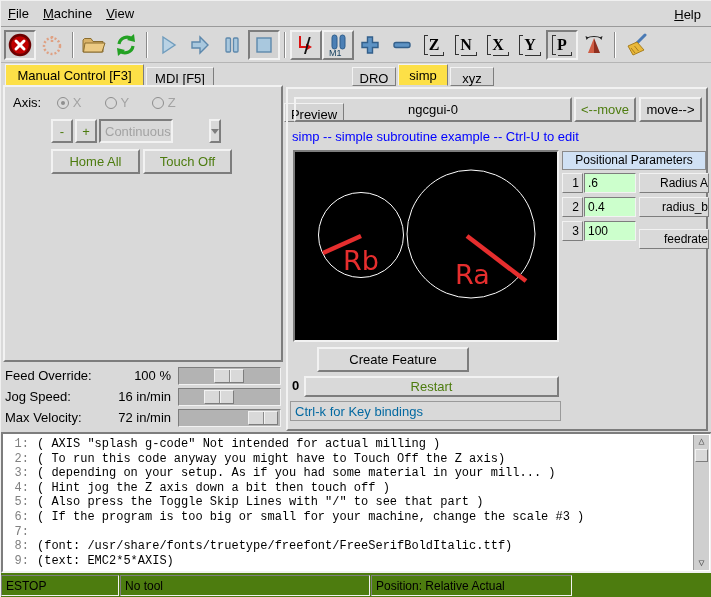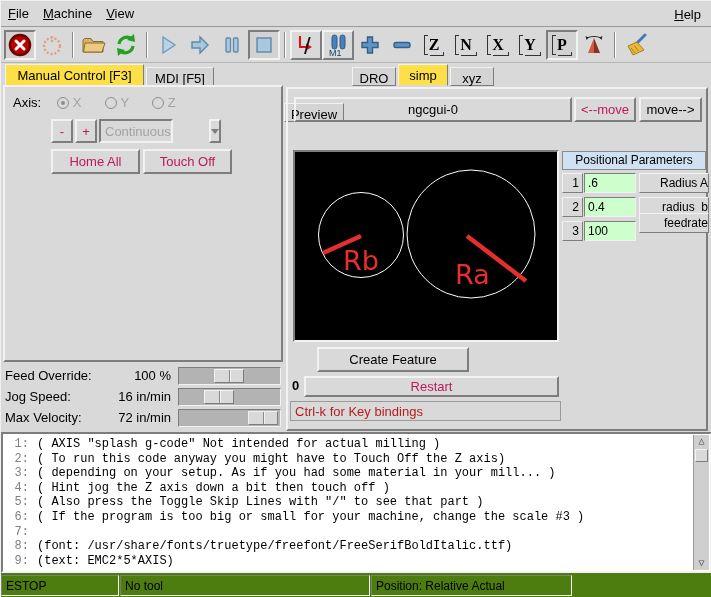--- a/index.html
+++ b/index.html
@@ -43,21 +43,21 @@
   .tab.inactive { border-bottom:1px solid #7d7d7d; background:#d4d4d4; }
   .lframe { position:absolute; left:2px; top:84px; width:280px; height:277px; }
   .axis-label { font-weight:normal; }
   .radio { display:inline-block; width:12px; height:12px; border-radius:50%;
     border:1px solid #8e8e8e; background:#d9d9d9; position:relative; vertical-align:-2px; }
   .radio.sel::after { content:""; position:absolute; left:3px; top:3px; width:4px; height:4px;
     border-radius:50%; background:#8e8e8e; }
   .dis { color:#a3a3a3; }
   .btn { background:#d9d9d9; border:2px solid; border-color:#f2f2f2 #7d7d7d #7d7d7d #f2f2f2;
     display:flex; align-items:center; justify-content:center; cursor:default; }
-  .btn.disabled { color:#be185d; }
+  .btn.disabled { color:#4d7c0f; }
   .combo-field { background:#d9d9d9; border:2px solid; border-color:#7d7d7d #f2f2f2 #f2f2f2 #7d7d7d;
     display:flex; align-items:center; padding-left:4px; color:#a3a3a3; }
   .combo-arrow { width:16px; border:2px solid; border-color:#f2f2f2 #7d7d7d #7d7d7d #f2f2f2;
     background:#d9d9d9; display:flex; align-items:center; justify-content:center; }
   .combo-arrow::after{ content:""; width:0; height:0; border-left:4px solid transparent;
     border-right:4px solid transparent; border-top:5px solid #7d7d7d; }
 
   .slider-row { position:absolute; height:19px; }
   .slider { position:absolute; left:177px; top:0; width:103px; height:18px;
     background:#b3b3b3; border:1px solid; border-color:#7d7d7d #f2f2f2 #f2f2f2 #7d7d7d; }
@@ -79,21 +79,21 @@
   .pp-num { position:absolute; width:21px; height:20px; background:#d9d9d9;
     border:1px solid; border-color:#f2f2f2 #7d7d7d #7d7d7d #f2f2f2;
     text-align:right; padding:2px 3px 0 0; font-size:12px; }
   .pp-entry { position:absolute; width:52px; height:20px; background:#ccffcc;
     border:1px solid; border-color:#7d7d7d #f2f2f2 #f2f2f2 #7d7d7d;
     font-family:"Liberation Sans", sans-serif; font-size:12px; padding:0 0 0 3px; }
   .pp-name { position:absolute; width:70px; height:20px; background:#d9d9d9;
     border:1px solid; border-color:#f2f2f2 #7d7d7d #7d7d7d #f2f2f2;
     font-size:12px; padding:2px 0 0 4px;text-align:right; }
   .keyhint { position:absolute; left:2px; top:312px; width:271px; height:20px;
-    border:1px solid #9a9a9a; color:#b91c1c; padding:2px 0 0 4px; }
+    border:1px solid #9a9a9a; color:#0369a1; padding:2px 0 0 4px; }
 
   
   .gcode { position:absolute; left:0; top:431px; width:711px; height:141px; background:#fff;
     border:2px solid; border-color:#7d7d7d #f2f2f2 #f2f2f2 #7d7d7d;
     font-family:"Liberation Mono", monospace; font-size:12px; overflow:hidden; }
   .gl { height:14.6px; white-space:pre; display:flex; }
   .ln { width:26px; text-align:right; color:#808080; flex:none; }
   .lt { margin-left:8px; color:#000; }
   .vscroll { position:absolute; right:1px; top:1px; bottom:1px; width:16px; background:#cfcfcf;
     border-left:1px solid #9a9a9a; }
@@ -285,20 +285,21 @@
   <div class="tab inactive" style="left:283px; top:66px; width:60px; height:19px;margin-top:36px;">Preview</div>
   <div class="tab inactive" style="left:351px; top:66px; width:44px; height:19px;">DRO</div>
   <div class="tab" style="left:397px; top:63px; width:50px; height:22px;">simp</div>
   <div class="tab inactive" style="left:449px; top:66px; width:44px; height:19px;">xyz</div>
 
   <div class="rframe raised2">
     <div class="ngc-box raised2">ngcgui-0</div>
     <div class="btn disabled" style="position:absolute; left:286px; top:8px; width:62px; height:25px;">&lt;--move</div>
     <div class="btn" style="position:absolute; left:351px; top:8px; width:63px; height:25px;">move--&gt;</div>
 
+    <div class="desc">simp -- simple subroutine example -- Ctrl-U to edit</div>
 
     <div class="pcanvas sunken2">
       <svg width="262" height="188" viewBox="0 0 262 188">
         <circle cx="66" cy="83" r="42.5" fill="none" stroke="#fff" stroke-width="1"></circle>
         <circle cx="176" cy="82" r="64" fill="none" stroke="#fff" stroke-width="1"></circle>
         <line x1="66" y1="84" x2="28" y2="101" stroke="#e62e2e" stroke-width="4.5"></line>
         <line x1="172" y1="84" x2="231" y2="129" stroke="#e62e2e" stroke-width="4.5"></line>
         <text x="48" y="118" font-size="27" font-family="DejaVu Sans, sans-serif" fill="#e62e2e">Rb</text>
         <text x="160" y="132" font-size="27" font-family="DejaVu Sans, sans-serif" fill="#e62e2e">Ra</text>
       </svg>
@@ -309,21 +310,21 @@
     <div class="pp-num" style="left:274px; top:84px;">1</div>
     <input class="pp-entry" style="left: 296px; top: 84px;" value=".6">
     <div class="pp-name" style="left:351px; top:84px;">Radius A</div>
 
     <div class="pp-num" style="left:274px; top:108px;">2</div>
     <input class="pp-entry" style="left: 296px; top: 108px;" value="0.4">
     <div class="pp-name" style="left:351px; top:108px;">radius_b</div>
 
     <div class="pp-num" style="left:274px; top:132px;">3</div>
     <input class="pp-entry" style="left: 296px; top: 132px;" value="100">
-    <div class="pp-name" style="left:351px; top:124px;">feedrate</div>
+    <div class="pp-name" style="left:351px; top:140px;">feedrate</div>
 
     <div class="btn" style="position:absolute; left:5px; top:258px; width:152px; height:25px;margin-left:24px;">Create Feature</div>
 
     <span style="position:absolute; left:4px; top:289px; font-weight:bold;">0</span>
     <div class="btn disabled" style="position:absolute; left:16px; top:287px; width:255px; height:21px;">Restart</div>
 
     <div class="keyhint">Ctrl-k for Key bindings</div>
   </div>
 
   <div class="gcode">

